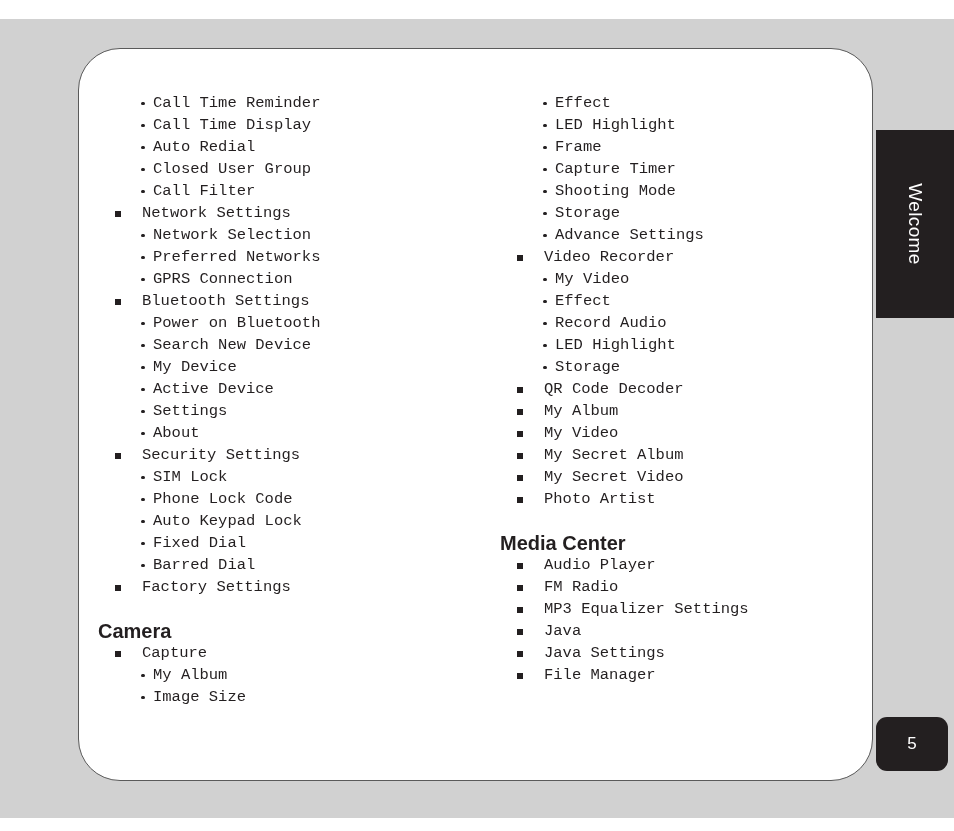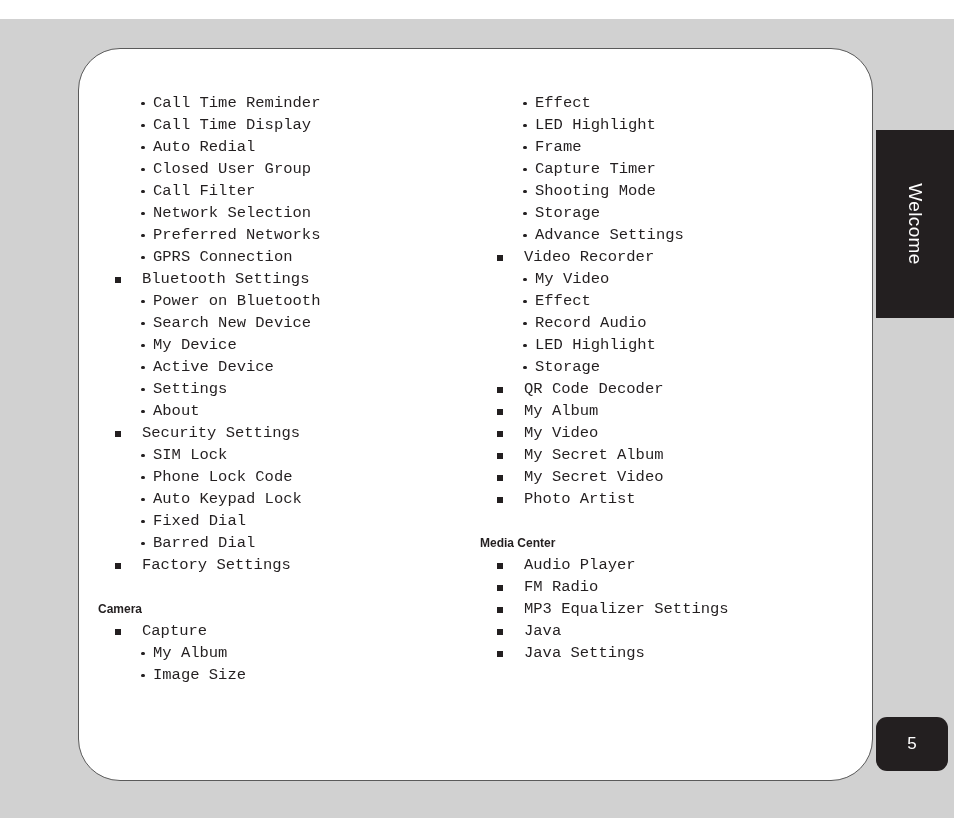--- a/index.html
+++ b/index.html
@@ -83,24 +83,24 @@
     justify-content: center;
     font-family: "Liberation Sans", sans-serif;
   }
 
   
   .column {
     position: absolute;
     top: 92px;
   }
   #col-left  { left: 98px;  width: 380px; }
-  #col-right { left: 480px; width: 390px; }
+  #col-right { left: 500px; width: 390px; }
 
   .heading {
-    font-size: 12px;
+    font-size: 20px;
     font-weight: bold;
     color: #231f20;
     line-height: 22px;
     margin: 0;
     padding: 0;
     white-space: nowrap;
   }
 
   ul.lvl1, ul.lvl2 {
     list-style: none;
@@ -169,20 +169,21 @@
   <div class="column" id="col-left">
     <ul class="lvl2">
         <li class="item rd">Call Time Reminder</li>
         <li class="item rd">Call Time Display</li>
         <li class="item rd">Auto Redial</li>
         <li class="item rd">Closed User Group</li>
         <li class="item rd">Call Filter</li>
       </ul>
     <div>
         <ul class="lvl1">
+          <li class="item sq">Network Settings</li>
           <li class="item rd">Network Selection</li>
           <li class="item rd">Preferred Networks</li>
           <li class="item rd">GPRS Connection</li>
         </ul>
         <ul class="lvl1">
           <li class="item sq">Bluetooth Settings</li>
           <li class="item rd">Power on Bluetooth</li>
           <li class="item rd">Search New Device</li>
           <li class="item rd">My Device</li>
           <li class="item rd">Active Device</li>
@@ -261,16 +262,19 @@
         </ul>
         <ul class="lvl1">
           <li class="item sq">MP3 Equalizer Settings</li>
         </ul>
         <ul class="lvl1">
           <li class="item sq">Java</li>
         </ul>
         <ul class="lvl1">
           <li class="item sq">Java Settings</li>
         </ul>
+        <ul class="lvl1">
+          <li class="item sq">File Manager</li>
+        </ul>
       </div>
   </div>
 
 </div>
 
 </body></html>

